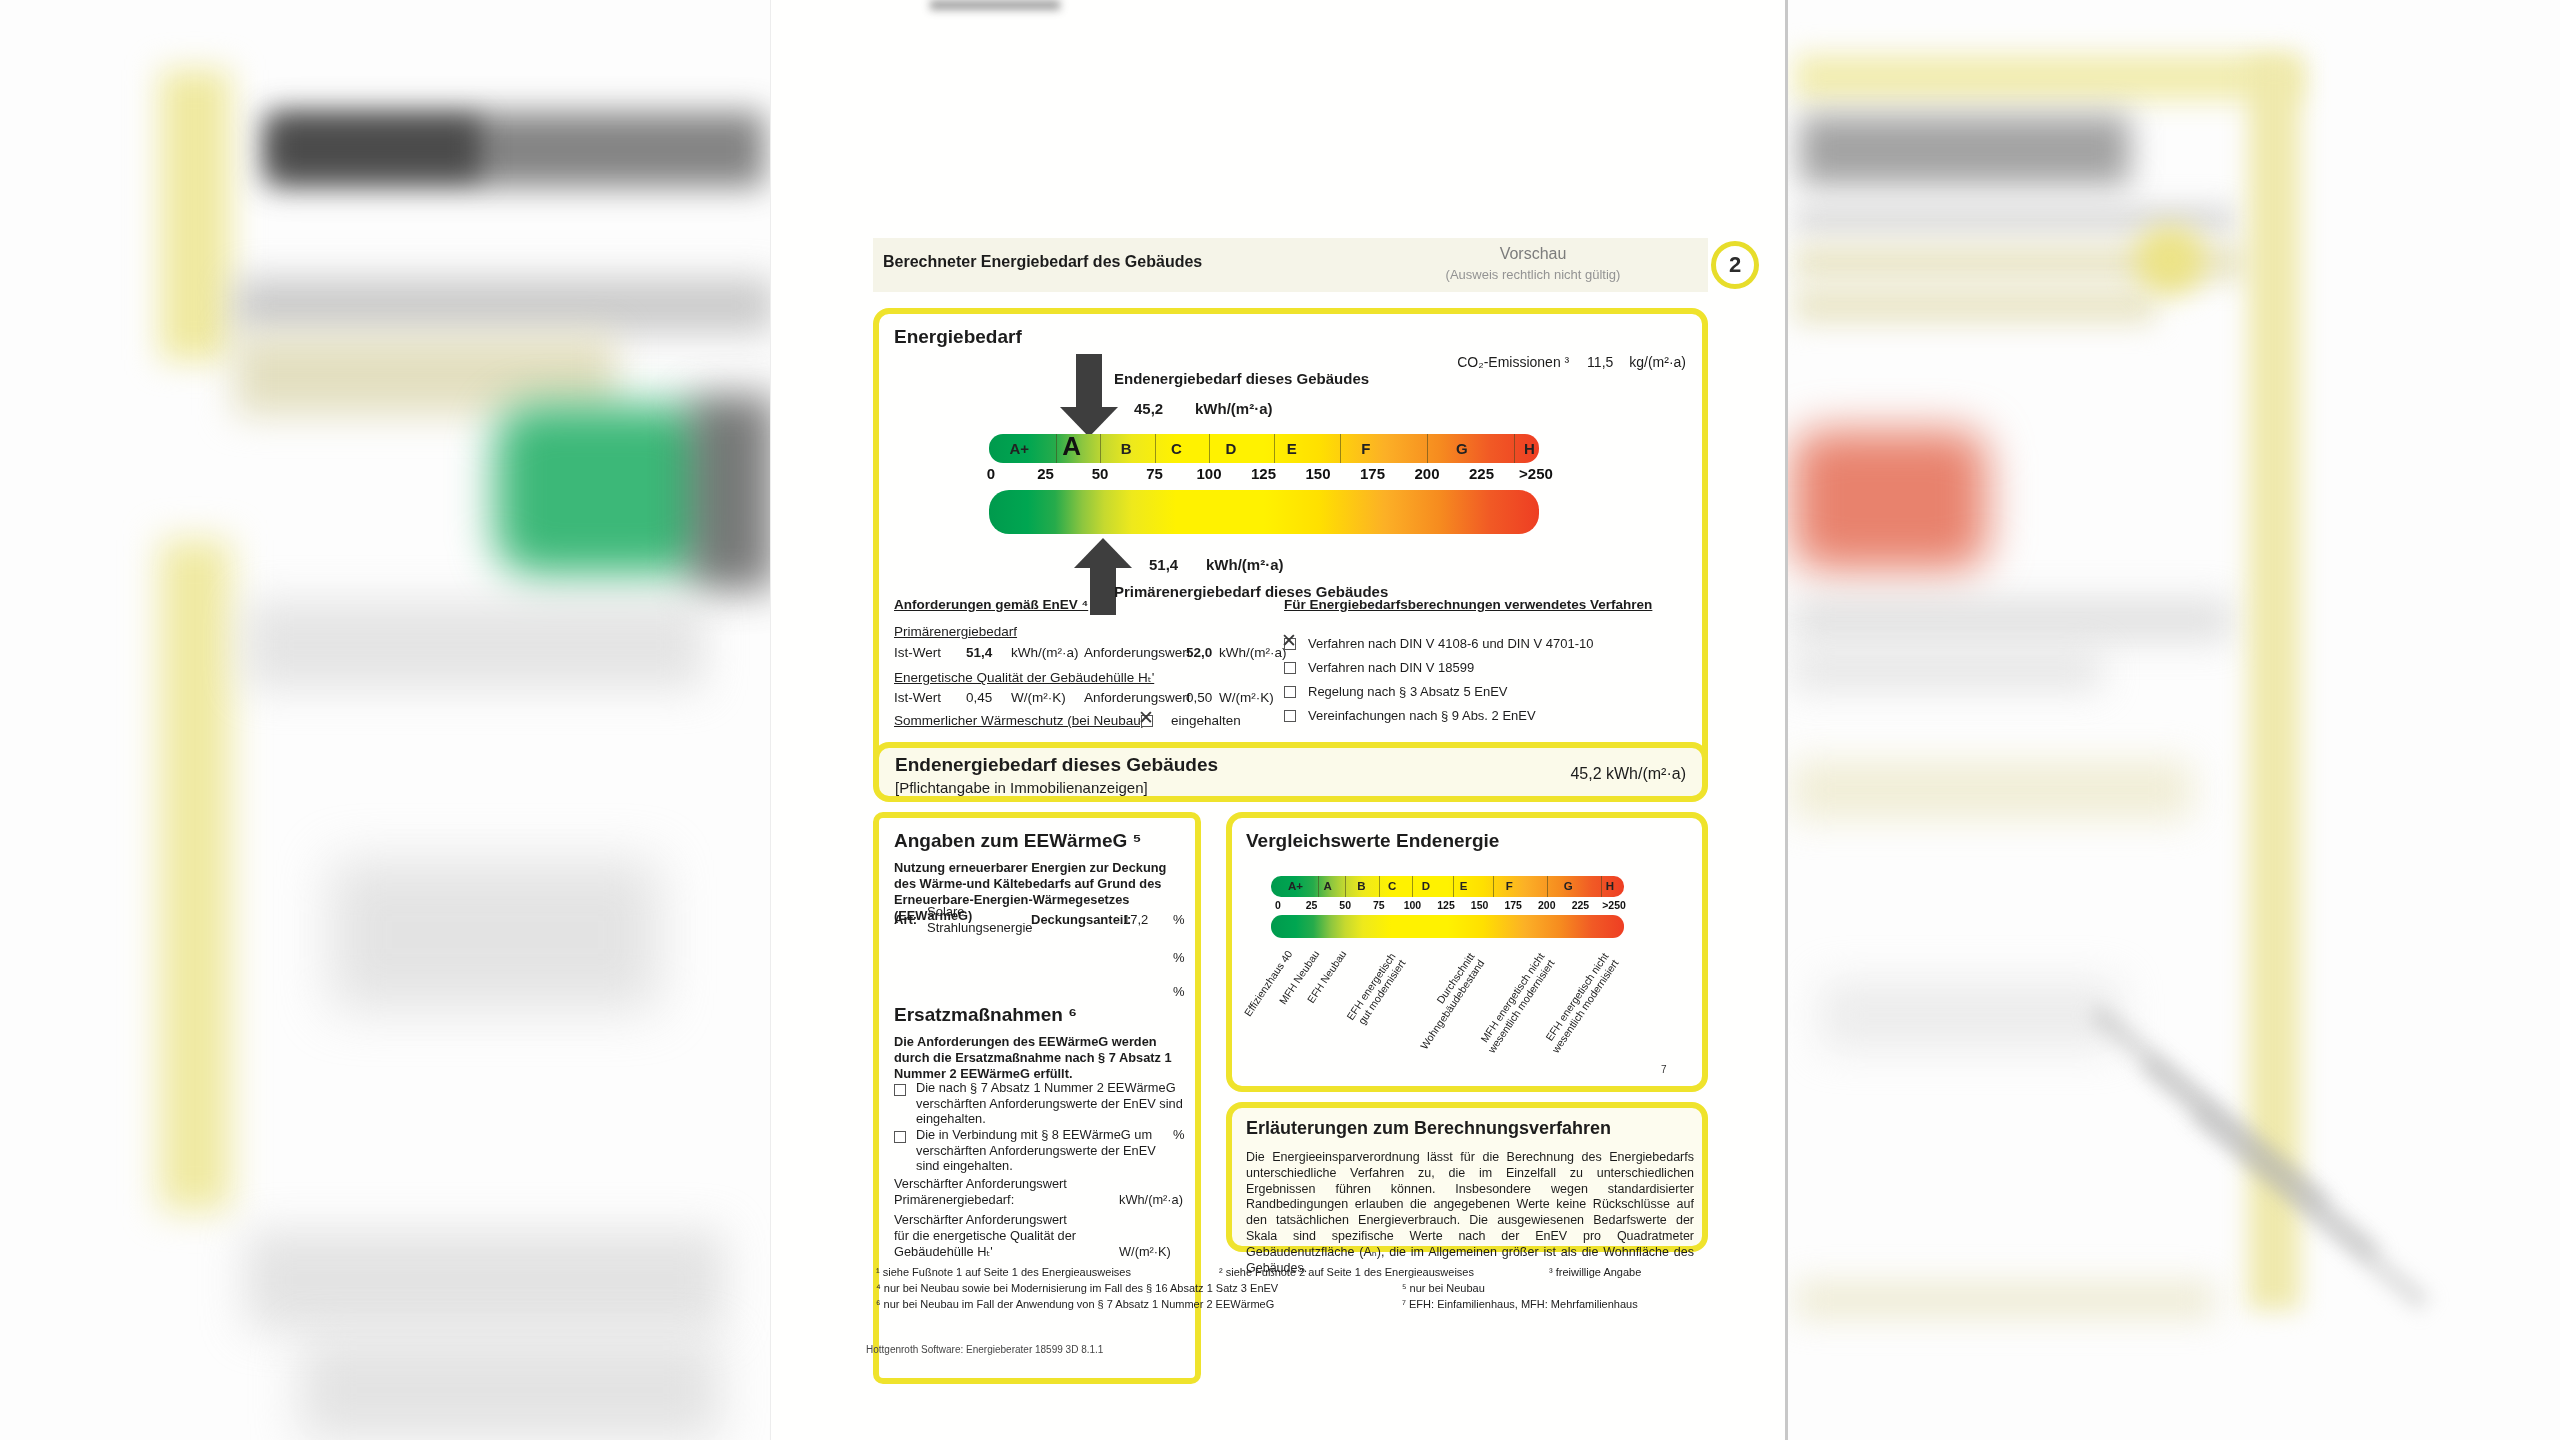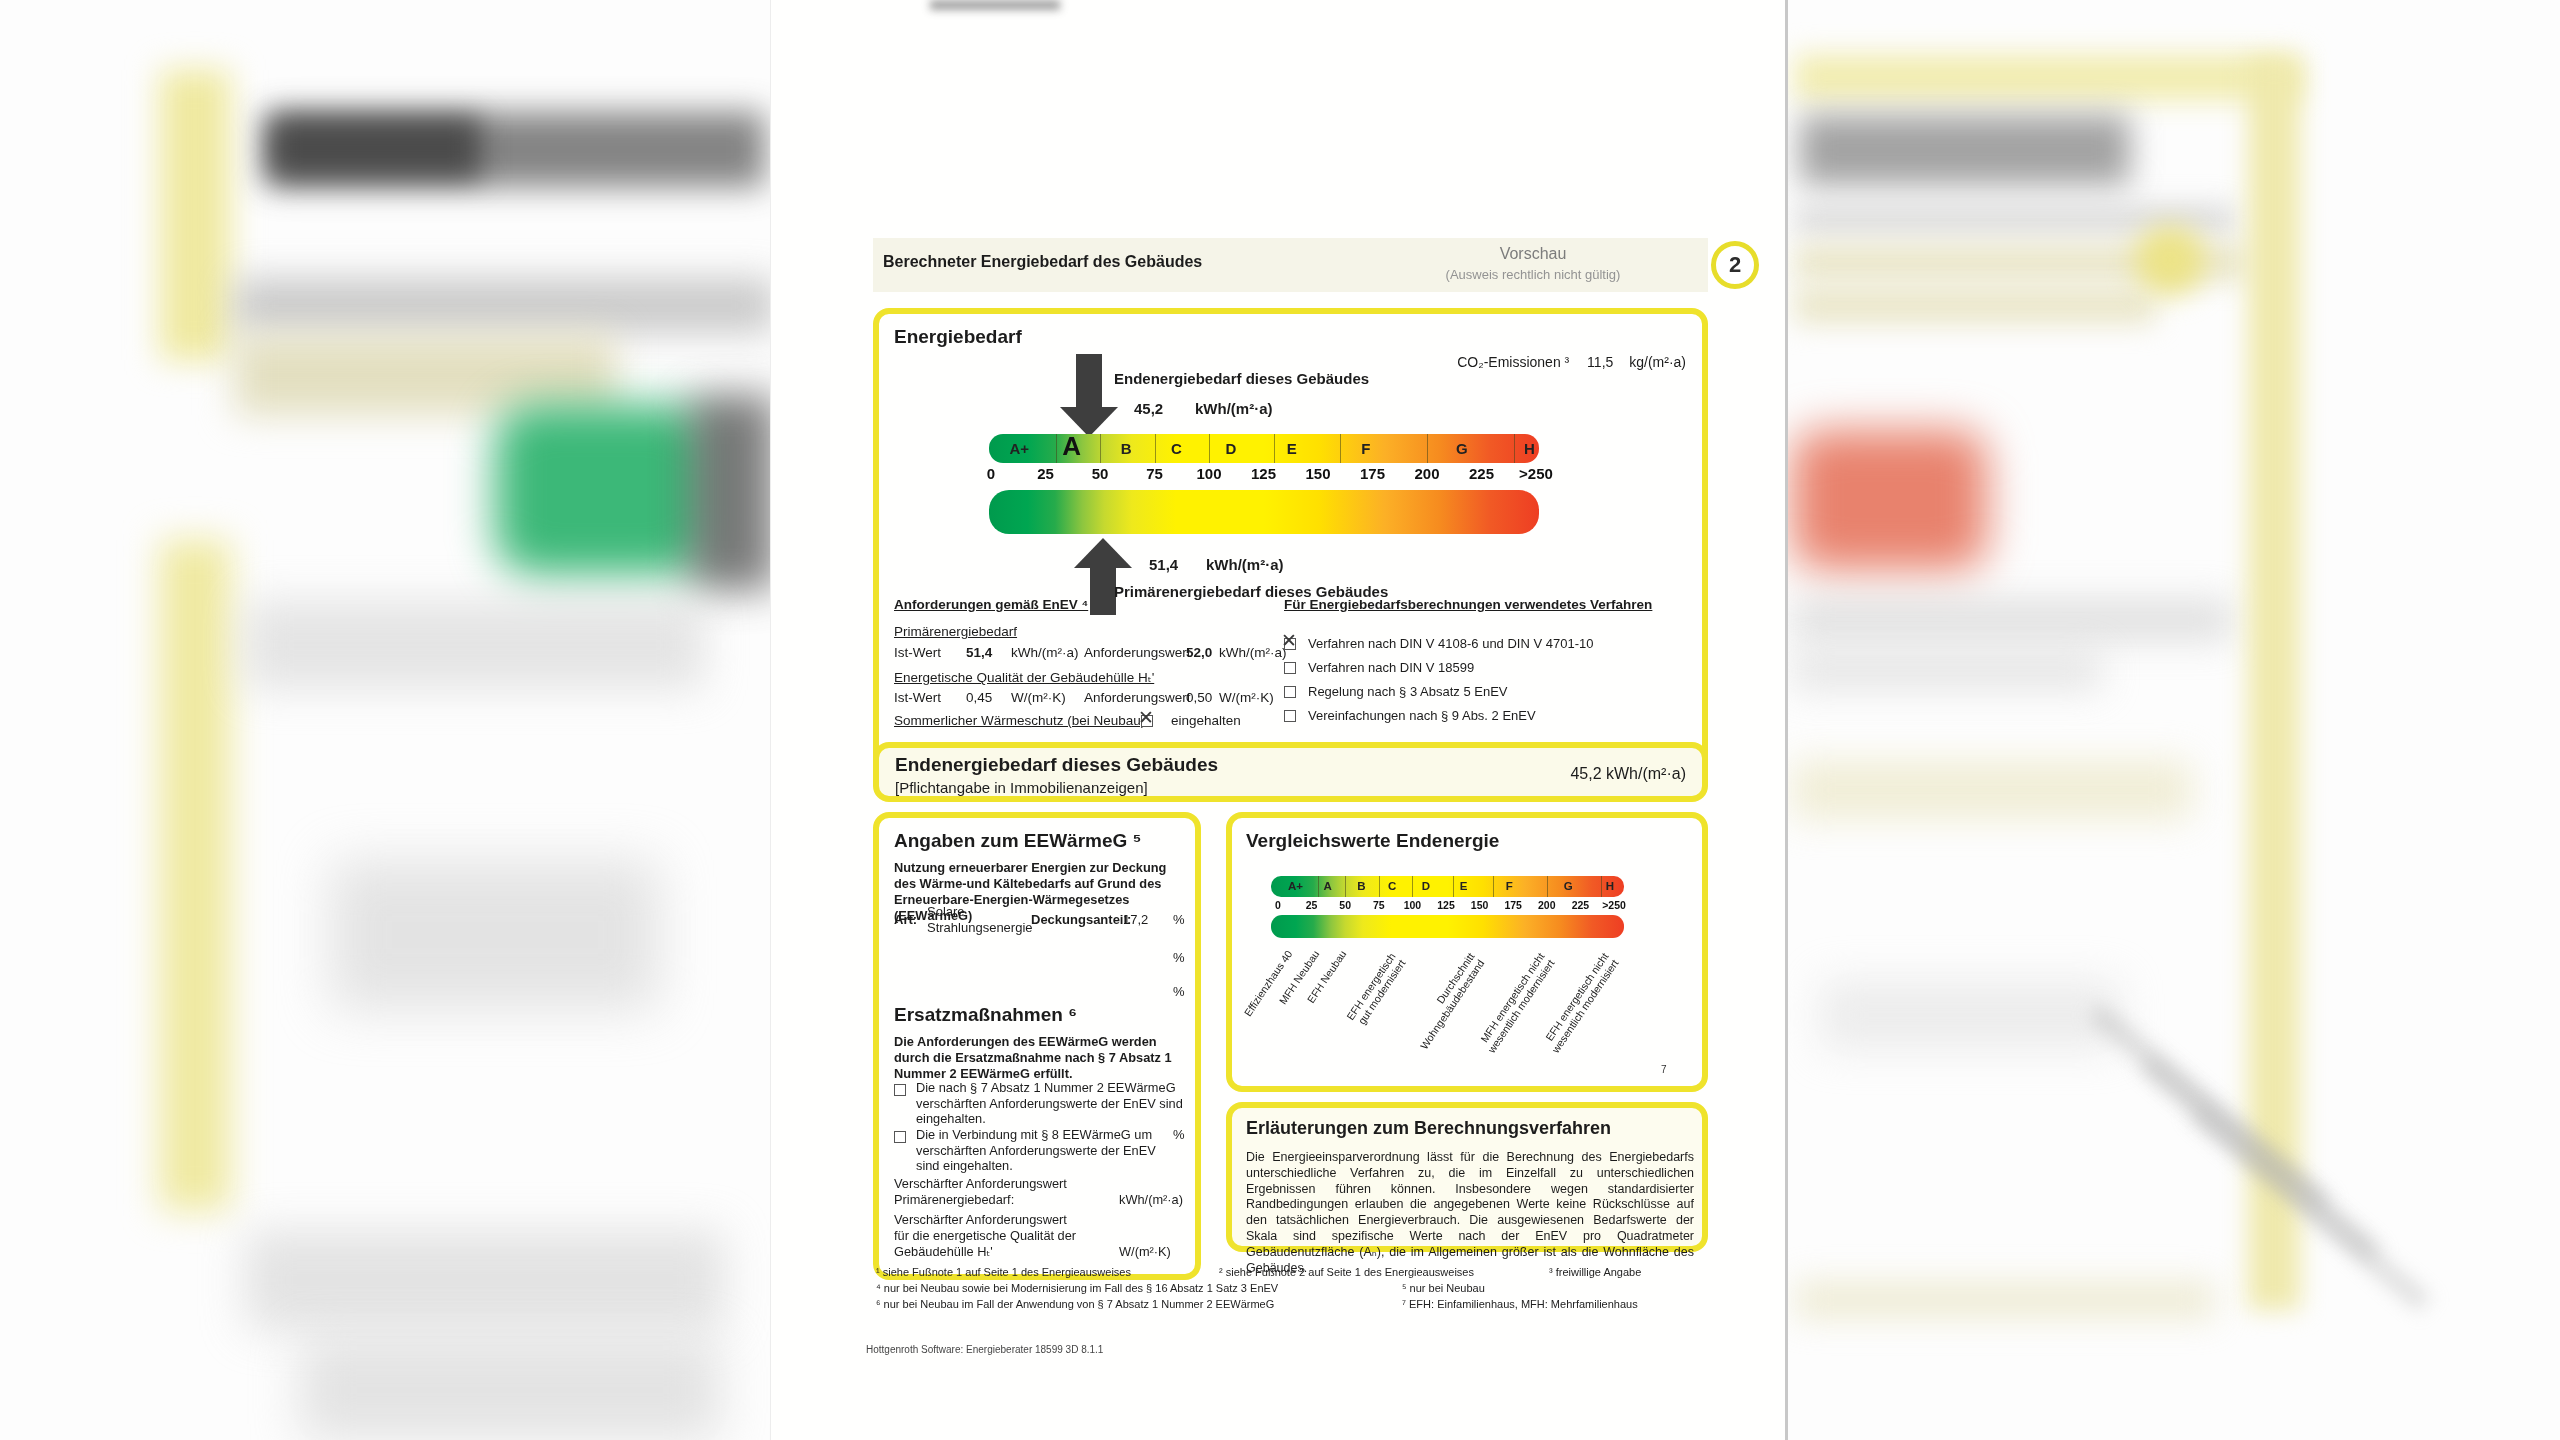--- a/index.html
+++ b/index.html
@@ -177,21 +177,21 @@
           </div>
         </div>
     </div>
 
     <div class="ybox" style="left:102px;top:742px;width:835px;height:60px;background:#fbfaea;">
       <div class="abs b" style="left:16px;top:6px;font-size:19px;">Endenergiebedarf dieses Gebäudes</div>
       <div class="abs" style="left:16px;top:31px;font-size:15px;">[Pflichtangabe in Immobilienanzeigen]</div>
       <div class="abs" style="right:16px;top:17px;font-size:16px;">45,2 kWh/(m²·a)</div>
     </div>
 
-    <div class="ybox" style="left:102px;top:812px;width:328px;height:468px;">
+    <div class="ybox" style="left:102px;top:812px;width:328px;height:572px;border-radius:10px;">
       <div class="abs b" style="left:15px;top:12px;font-size:19px;">Angaben zum EEWärmeG ⁵</div>
       <div class="abs b" style="left:15px;top:42px;width:292px;font-size:12.8px;line-height:16px;">Nutzung erneuerbarer Energien zur Deckung des Wärme-und Kältebedarfs auf Grund des Erneuerbare-Energien-Wärmegesetzes (EEWärmeG)</div>
       <div class="abs b" style="left:15px;top:94px;font-size:13px;">Art:</div>
       <div class="abs" style="left:48px;top:86px;width:104px;font-size:13px;line-height:16px;">Solare Strahlungsenergie</div>
       <div class="abs b" style="left:152px;top:94px;font-size:13px;">Deckungsanteil:</div>
       <div class="abs" style="left:244px;top:94px;font-size:13px;text-align:center;">17,2</div>
       <div class="abs" style="left:294px;top:94px;font-size:13px;">%</div>
       <div class="abs" style="left:294px;top:132px;font-size:13px;">%</div>
       <div class="abs" style="left:294px;top:166px;font-size:13px;">%</div>
 

